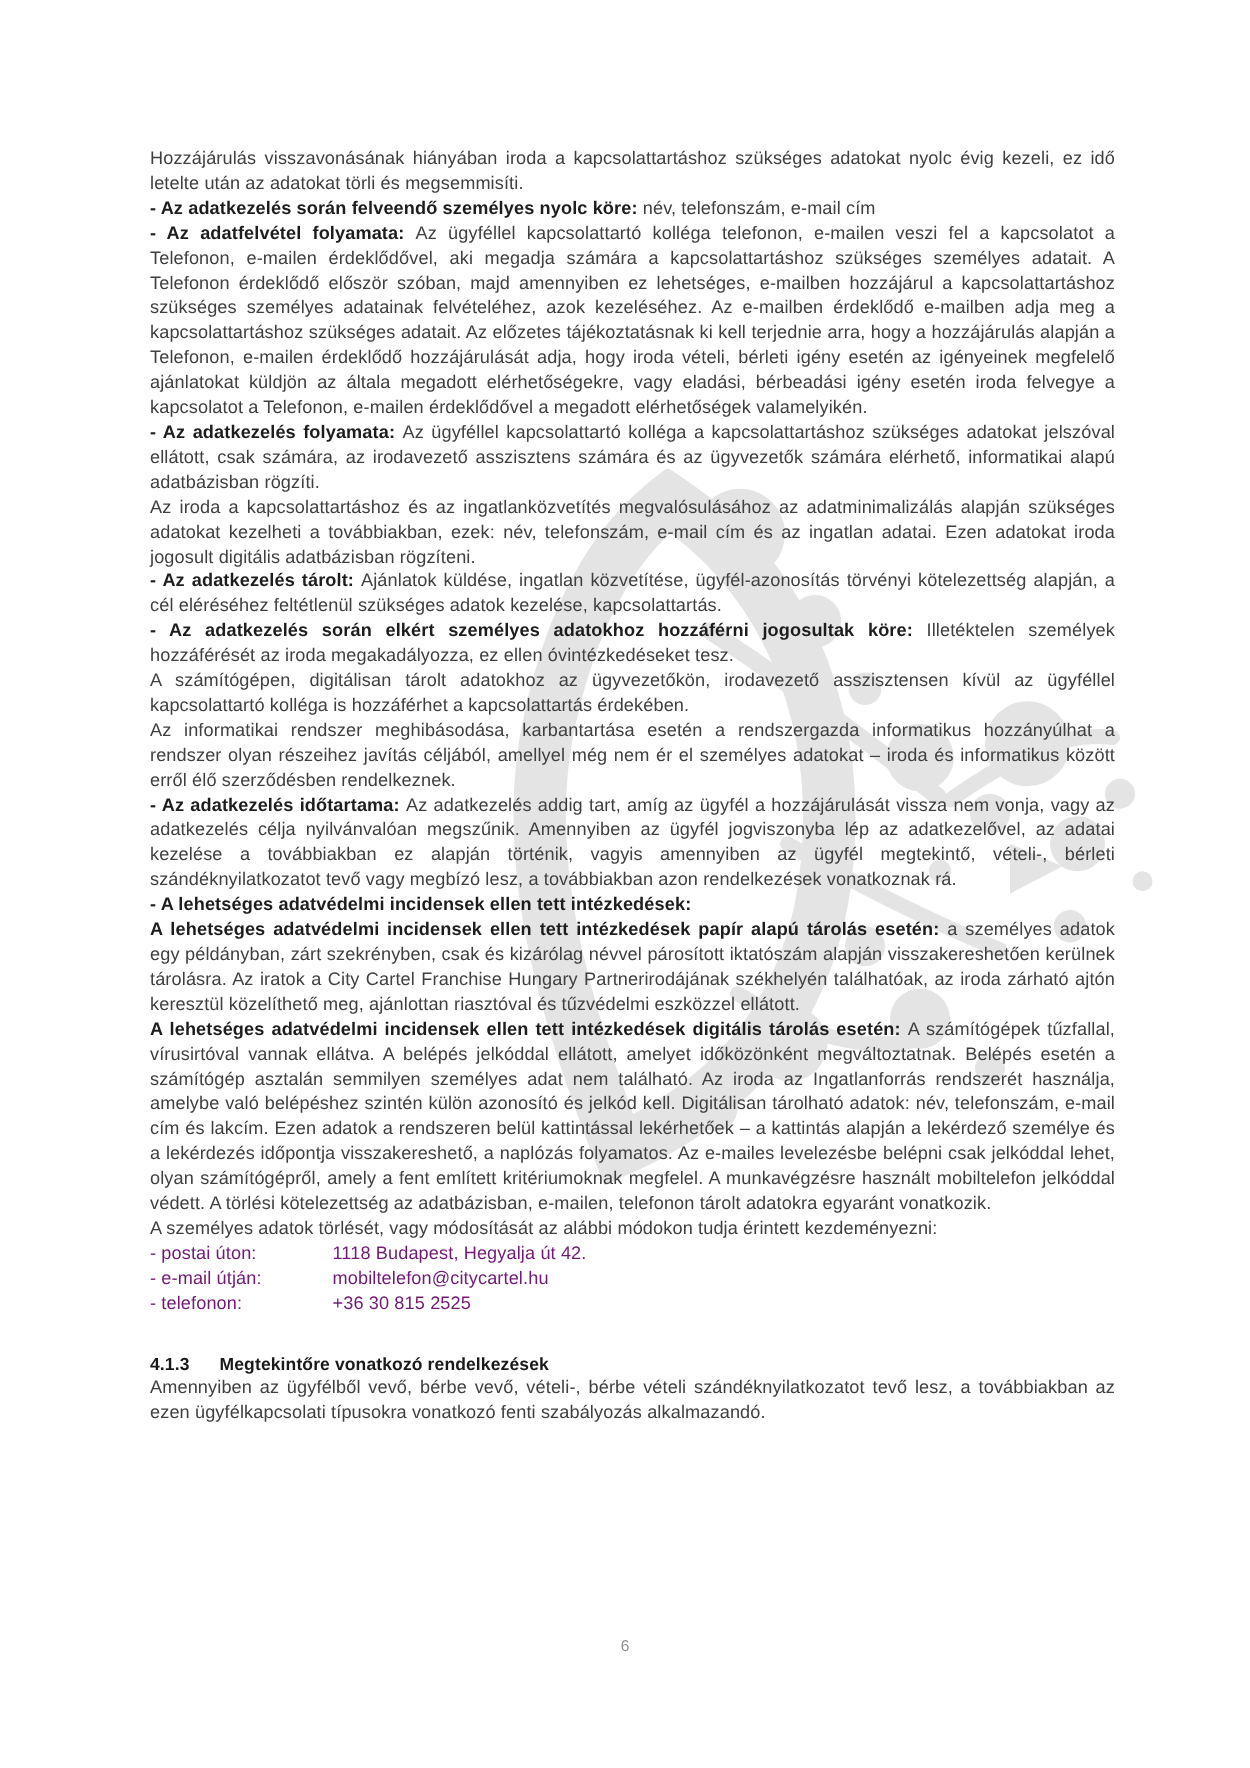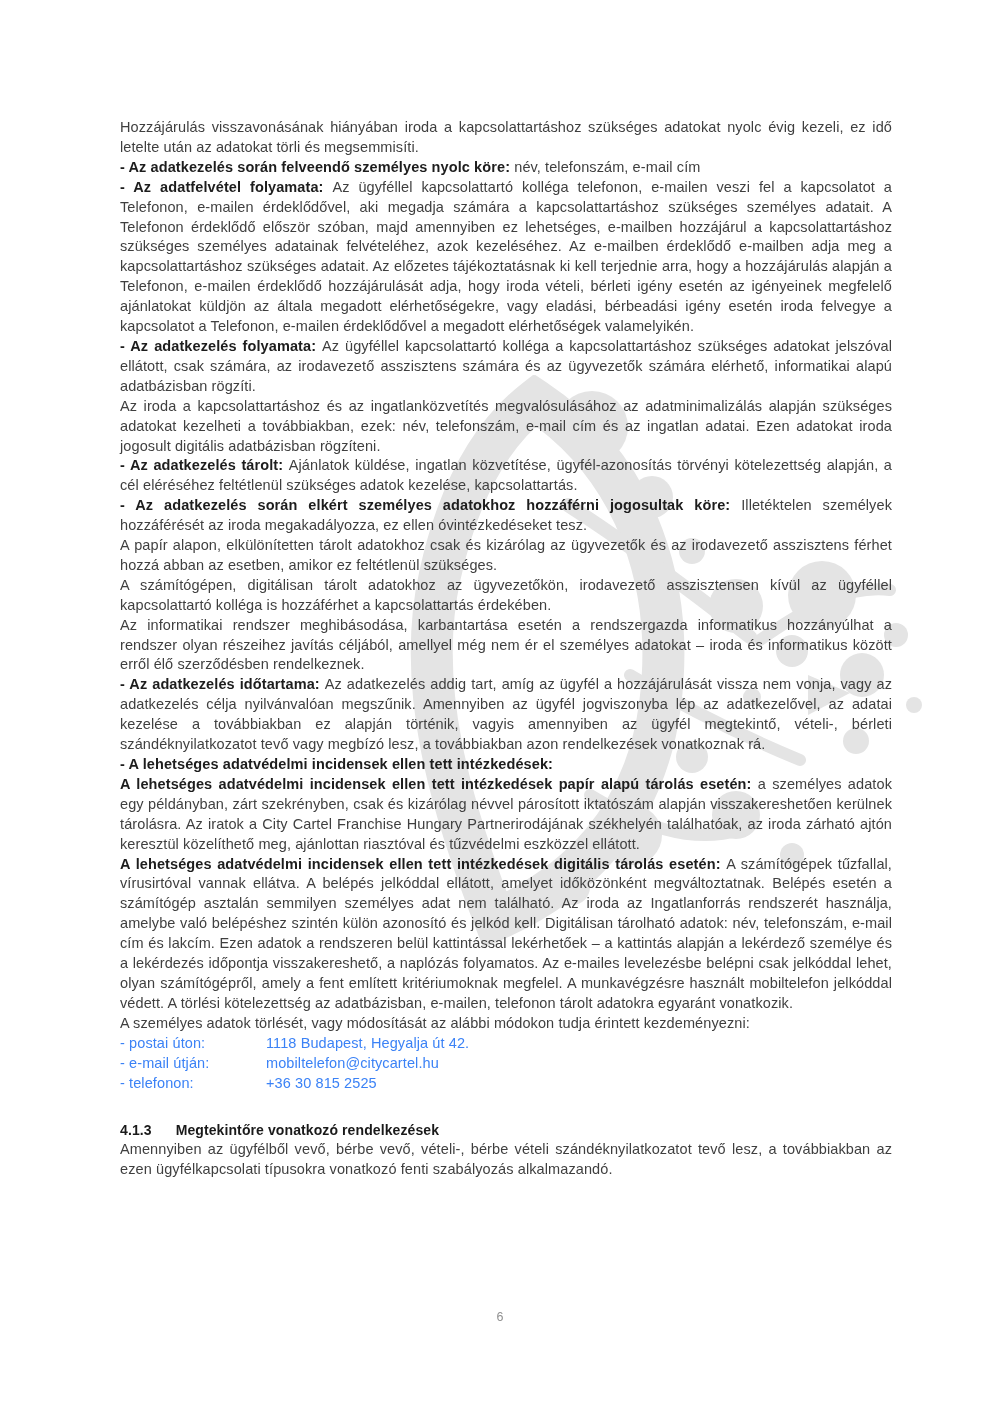--- a/index.html
+++ b/index.html
@@ -35,21 +35,21 @@
     letter-spacing:0.1px;
   }
   .para .bold {
     font-weight:700;
     color:#1d1d1d;
   }
   .contact-row {
     display:flex;
     font-size:14.5px;
     line-height:19.9px;
-    color:#3b82f6;
+    color:#701a75;
     letter-spacing:0.1px;
   }
   .contact-label { width:146px; flex:0 0 146px; }
   .section-heading {
     margin-top:27px;
     font-size:14px;
     line-height:20px;
     font-weight:700;
     color:#1a1a1a;
     letter-spacing:0.1px;
@@ -101,21 +101,20 @@
   </svg>
 
   <div class="content">
       <p class="para"><span class="run">Hozzájárulás visszavonásának hiányában iroda a kapcsolattartáshoz szükséges adatokat nyolc évig kezeli, ez idő letelte után az adatokat törli és megsemmisíti.</span></p>
       <p class="para"><span class="run bold">- Az adatkezelés során felveendő személyes nyolc köre: </span><span class="run">név, telefonszám, e-mail cím</span></p>
       <p class="para"><span class="run bold">- Az adatfelvétel folyamata: </span><span class="run">Az ügyféllel kapcsolattartó kolléga telefonon, e-mailen veszi fel a kapcsolatot a Telefonon, e-mailen érdeklődővel, aki megadja számára a kapcsolattartáshoz szükséges személyes adatait. A Telefonon érdeklődő először szóban, majd amennyiben ez lehetséges, e-mailben hozzájárul a kapcsolattartáshoz szükséges személyes adatainak felvételéhez, azok kezeléséhez. Az e-mailben érdeklődő e-mailben adja meg a kapcsolattartáshoz szükséges adatait. Az előzetes tájékoztatásnak ki kell terjednie arra, hogy a hozzájárulás alapján a Telefonon, e-mailen érdeklődő hozzájárulását adja, hogy iroda vételi, bérleti igény esetén az igényeinek megfelelő ajánlatokat küldjön az általa megadott elérhetőségekre, vagy eladási, bérbeadási igény esetén iroda felvegye a kapcsolatot a Telefonon, e-mailen érdeklődővel a megadott elérhetőségek valamelyikén.</span></p>
       <p class="para"><span class="run bold">- Az adatkezelés folyamata: </span><span class="run">Az ügyféllel kapcsolattartó kolléga a kapcsolattartáshoz szükséges adatokat jelszóval ellátott, csak számára, az irodavezető asszisztens számára és az ügyvezetők számára elérhető, informatikai alapú adatbázisban rögzíti.</span></p>
       <p class="para"><span class="run">Az iroda a kapcsolattartáshoz és az ingatlanközvetítés megvalósulásához az adatminimalizálás alapján szükséges adatokat kezelheti a továbbiakban, ezek: név, telefonszám, e-mail cím és az ingatlan adatai. Ezen adatokat iroda jogosult digitális adatbázisban rögzíteni.</span></p>
       <p class="para"><span class="run bold">- Az adatkezelés tárolt: </span><span class="run">Ajánlatok küldése, ingatlan közvetítése, ügyfél-azonosítás törvényi kötelezettség alapján, a cél eléréséhez feltétlenül szükséges adatok kezelése, kapcsolattartás.</span></p>
       <p class="para"><span class="run bold">- Az adatkezelés során elkért személyes adatokhoz hozzáférni jogosultak köre: </span><span class="run">Illetéktelen személyek hozzáférését az iroda megakadályozza, ez ellen óvintézkedéseket tesz.</span></p>
-      <p class="para"><span class="run">A papír alapon, elkülönítetten tárolt adatokhoz csak és kizárólag az ügyvezetők és az irodavezető asszisztens férhet hozzá abban az esetben, amikor ez feltétlenül szükséges.</span></p>
       <p class="para"><span class="run">A számítógépen, digitálisan tárolt adatokhoz az ügyvezetőkön, irodavezető asszisztensen kívül az ügyféllel kapcsolattartó kolléga is hozzáférhet a kapcsolattartás érdekében.</span></p>
       <p class="para"><span class="run">Az informatikai rendszer meghibásodása, karbantartása esetén a rendszergazda informatikus hozzányúlhat a rendszer olyan részeihez javítás céljából, amellyel még nem ér el személyes adatokat – iroda és informatikus között erről élő szerződésben rendelkeznek.</span></p>
       <p class="para"><span class="run bold">- Az adatkezelés időtartama: </span><span class="run">Az adatkezelés addig tart, amíg az ügyfél a hozzájárulását vissza nem vonja, vagy az adatkezelés célja nyilvánvalóan megszűnik. Amennyiben az ügyfél jogviszonyba lép az adatkezelővel, az adatai kezelése a továbbiakban ez alapján történik, vagyis amennyiben az ügyfél megtekintő, vételi-, bérleti szándéknyilatkozatot tevő vagy megbízó lesz, a továbbiakban azon rendelkezések vonatkoznak rá.</span></p>
       <p class="para"><span class="run bold">- A lehetséges adatvédelmi incidensek ellen tett intézkedések:</span></p>
       <p class="para"><span class="run bold">A lehetséges adatvédelmi incidensek ellen tett intézkedések papír alapú tárolás esetén: </span><span class="run">a személyes adatok egy példányban, zárt szekrényben, csak és kizárólag névvel párosított iktatószám alapján visszakereshetően kerülnek tárolásra. Az iratok a City Cartel Franchise Hungary Partnerirodájának székhelyén találhatóak, az iroda zárható ajtón keresztül közelíthető meg, ajánlottan riasztóval és tűzvédelmi eszközzel ellátott.</span></p>
       <p class="para"><span class="run bold">A lehetséges adatvédelmi incidensek ellen tett intézkedések digitális tárolás esetén: </span><span class="run">A számítógépek tűzfallal, vírusirtóval vannak ellátva. A belépés jelkóddal ellátott, amelyet időközönként megváltoztatnak. Belépés esetén a számítógép asztalán semmilyen személyes adat nem található. Az iroda az Ingatlanforrás rendszerét használja, amelybe való belépéshez szintén külön azonosító és jelkód kell. Digitálisan tárolható adatok: név, telefonszám, e-mail cím és lakcím. Ezen adatok a rendszeren belül kattintással lekérhetőek – a kattintás alapján a lekérdező személye és a lekérdezés időpontja visszakereshető, a naplózás folyamatos. Az e-mailes levelezésbe belépni csak jelkóddal lehet, olyan számítógépről, amely a fent említett kritériumoknak megfelel. A munkavégzésre használt mobiltelefon jelkóddal védett. A törlési kötelezettség az adatbázisban, e-mailen, telefonon tárolt adatokra egyaránt vonatkozik.</span></p>
       <p class="para"><span class="run">A személyes adatok törlését, vagy módosítását az alábbi módokon tudja érintett kezdeményezni:</span></p>
       <div class="contact-row">
         <span class="contact-label">- postai úton:</span>
         <span class="contact-value">1118 Budapest, Hegyalja út 42.</span>

